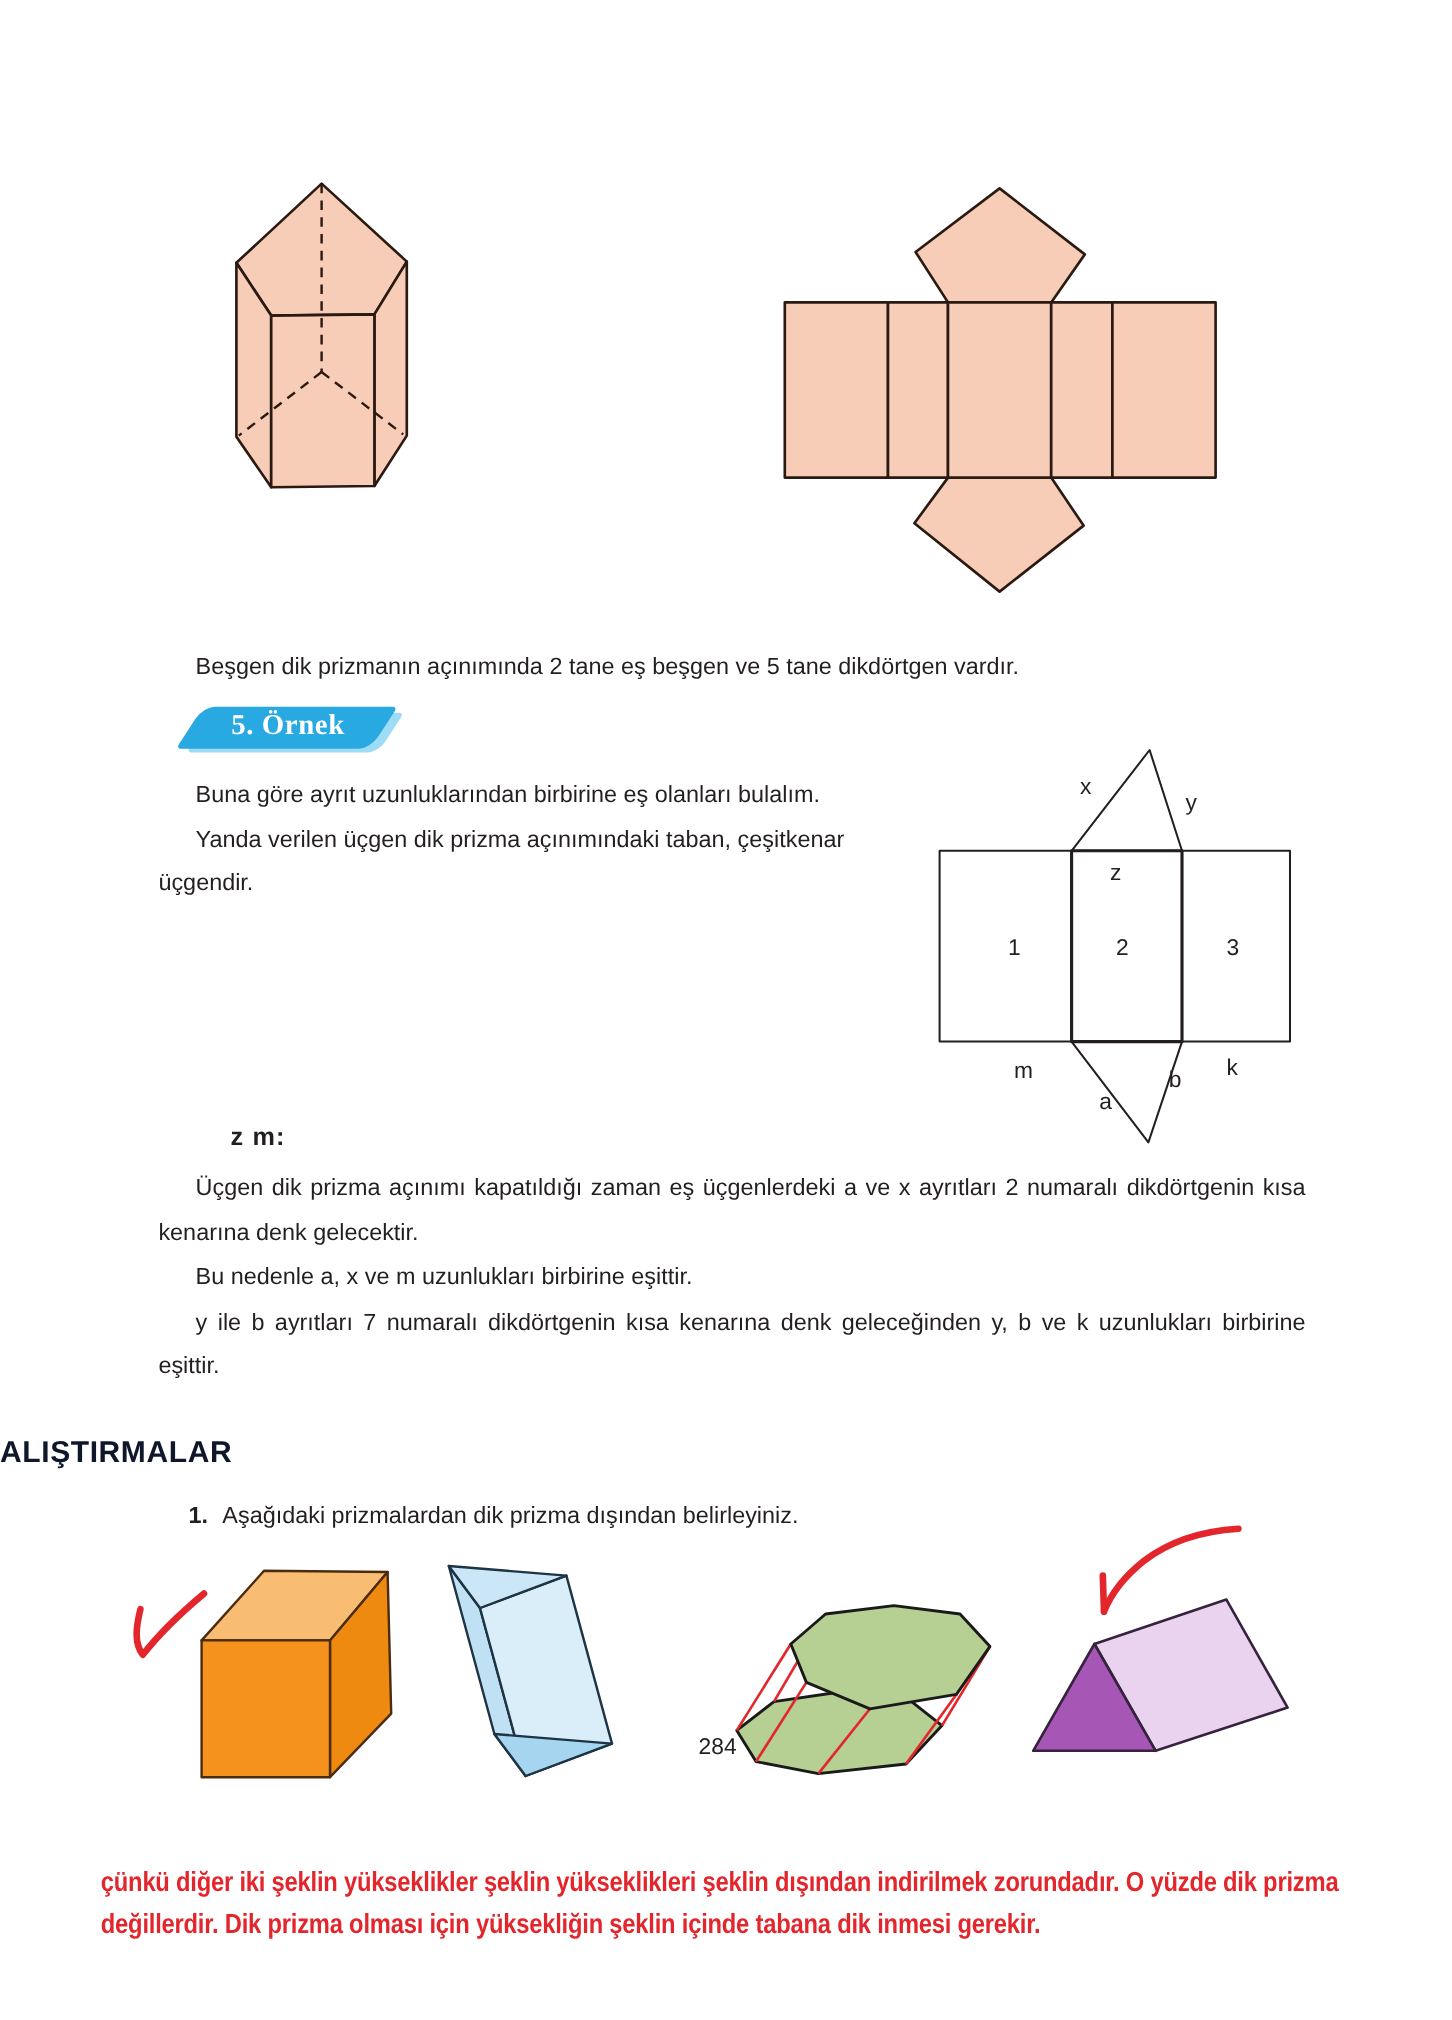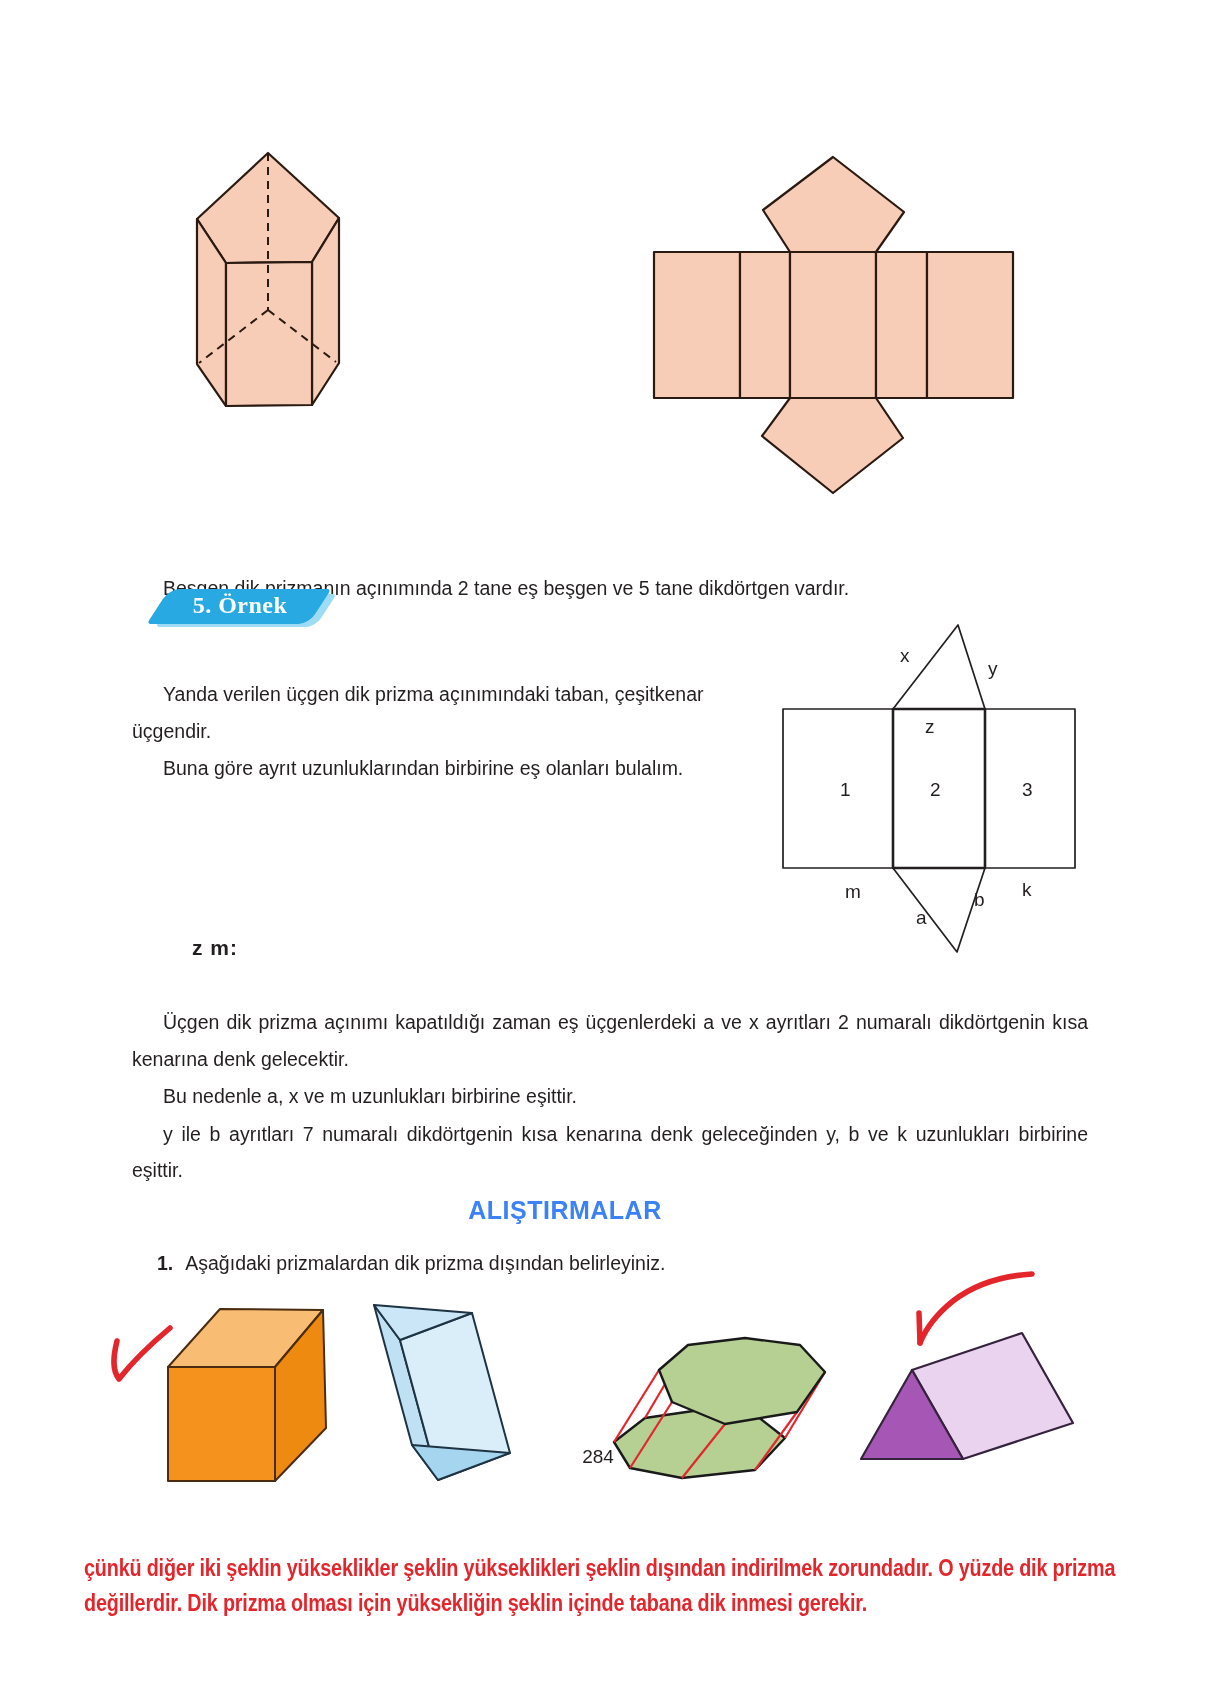--- a/index.html
+++ b/index.html
@@ -1,31 +1,31 @@
 <!DOCTYPE html>
 <html><head>
 <meta charset="utf-8">
 <style>
   html,body{margin:0;padding:0;background:#ffffff;}
   #page{position:relative;width:1210px;height:1683px;background:#ffffff;overflow:hidden;
         font-family:"Liberation Sans", sans-serif;color:#231f20;}
   .abs{position:absolute;}
-  .body-text{font-size:19.5px;line-height:36.5px;color:#231f20;margin-top:32px;}
+  .body-text{font-size:19.5px;line-height:36.5px;color:#231f20;}
   .body-text p{margin:0 0 1px 0;text-indent:31px;}
   .just{text-align:justify;}
   .badge-wrap{left:152px;top:588px;width:195px;height:42px;}
   .badge-shadow{position:absolute;left:14px;top:6px;width:160px;height:33px;background:#9edcf5;
         transform:skewX(-33deg);border-radius:9px 4px 9px 4px;}
   .badge-main{position:absolute;left:6px;top:1px;width:162px;height:35px;background:#29a9e1;
         transform:skewX(-33deg);border-radius:10px 4px 10px 4px;}
   .badge-label{position:absolute;left:0;top:4px;width:176px;text-align:center;color:#ffffff;
         font-family:"Liberation Serif", serif;font-weight:bold;font-size:24px;letter-spacing:.5px;}
   .sol-heading{left:192px;top:936px;font-size:21px;font-weight:bold;letter-spacing:1px;}
-  .ex-heading{left:0;top:1196px;width:1130px;text-align:center;font-size:25px;font-weight:bold;
-        color:#3b82f6;letter-spacing:.5px;}
+  .ex-heading{left:0;top:1196px;width:1130px;text-align:left;font-size:25px;font-weight:bold;
+        color:#0f172a;letter-spacing:.5px;}
   .exercise-line{left:157px;top:1252px;font-size:19.5px;}
   .exercise-line b{margin-right:12px;}
   .page-num{left:0;top:1446px;width:1196px;text-align:center;font-size:19px;color:#231f20;}
   .rednote{left:84px;top:1551px;width:1300px;color:#e3262c;font-size:23px;line-height:35px;
         font-weight:bold;transform:scaleX(.86);transform-origin:left top;letter-spacing:-0.2px;}
   svg text{font-family:"Liberation Sans", sans-serif;font-size:19px;fill:#231f20;}
 </style>
 </head>
 <body>
 
@@ -61,22 +61,22 @@
     <p>Beşgen dik prizmanın açınımında 2 tane eş beşgen ve 5 tane dikdörtgen vardır.</p>
   </div>
 
   <div class="abs badge-wrap">
     <div class="badge-shadow"></div>
     <div class="badge-main"></div>
     <div class="badge-label">5. Örnek</div>
   </div>
 
   <div class="abs body-text" style="left:132px;top:644px;width:600px;">
+    <p>Buna göre ayrıt uzunluklarından birbirine eş olanları bulalım.</p>
     <p>Yanda verilen üçgen dik prizma açınımındaki taban, çeşitkenar üçgendir.</p>
-    <p>Buna göre ayrıt uzunluklarından birbirine eş olanları bulalım.</p>
   </div>
 
   <svg class="abs" style="left:770px;top:600px;" width="330" height="365" viewBox="770 600 330 365">
     <g fill="#ffffff" stroke="#231f20" stroke-width="1.7" stroke-linejoin="round">
       <polygon points="893,709 958,625 985,709"></polygon>
       <polygon points="893,868 985,868 957,952"></polygon>
       <rect x="783" y="709" width="110" height="159"></rect>
       <rect x="985" y="709" width="90" height="159"></rect>
       <rect x="893" y="709" width="92" height="159" stroke-width="2.6"></rect>
     </g>

